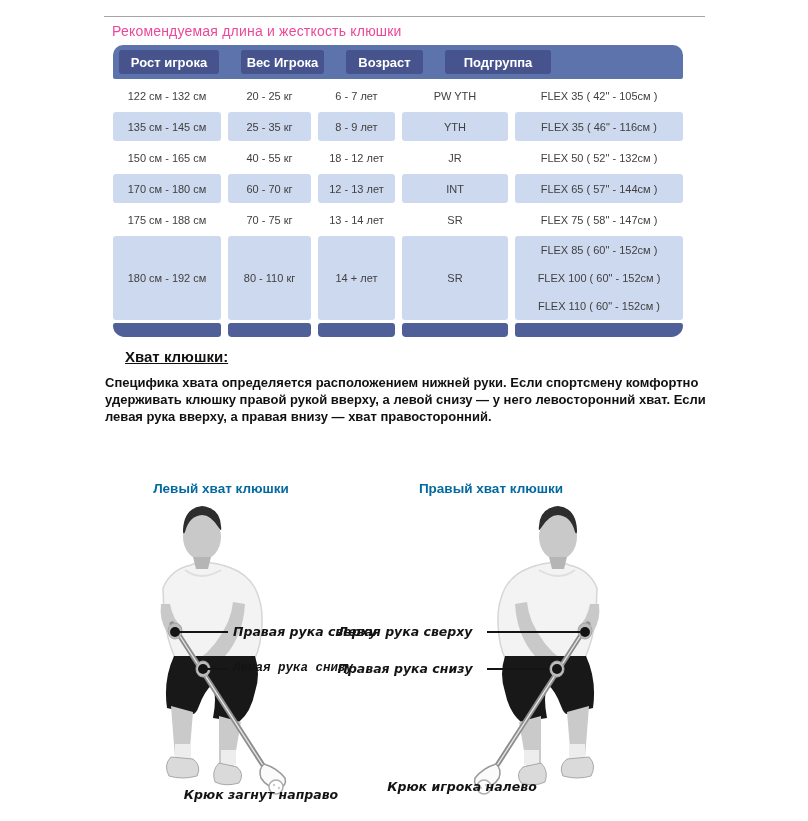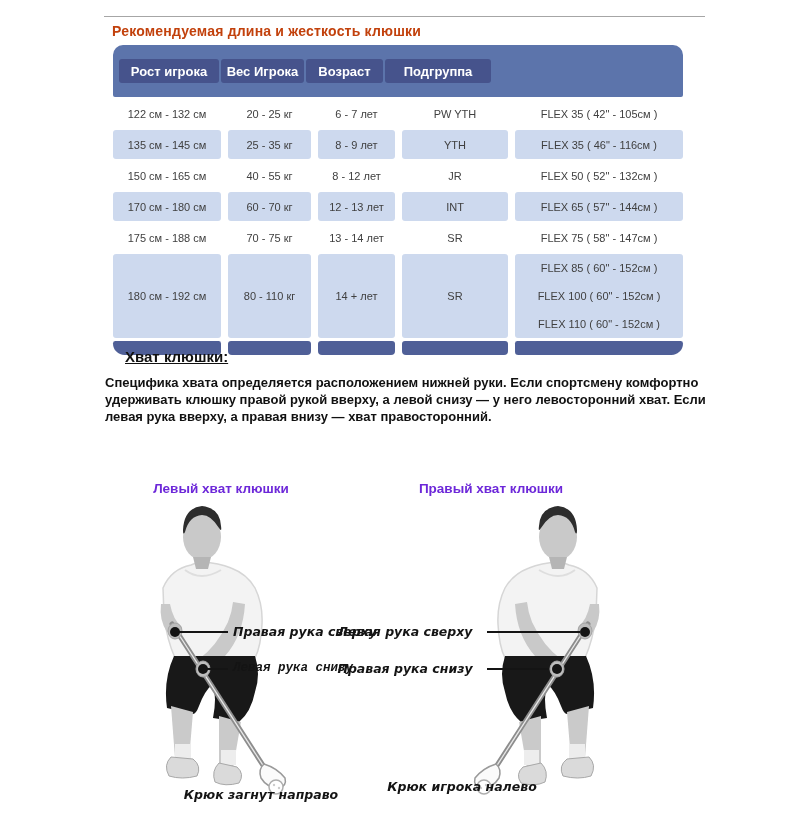--- a/index.html
+++ b/index.html
@@ -1,46 +1,46 @@
 <!DOCTYPE html>
 <html><head>
 <meta charset="utf-8">
 <style>
   html,body{margin:0;padding:0;background:#fff;}
   .page{position:relative;width:808px;height:821px;background:#ffffff;overflow:hidden;
         font-family:"Liberation Sans",sans-serif;color:#1f1f1f;}
 
   .top-rule{position:absolute;left:104px;top:16px;width:601px;height:1px;background:#a6a6a6;}
 
-  .doc-title{position:absolute;left:112px;top:23px;font-size:14px;font-weight:bold;color:#c2410c;letter-spacing:0.2px;}
+  .doc-title{position:absolute;left:112px;top:23px;font-size:14px;font-weight:normal;color:#ec4899;letter-spacing:0.2px;}
 
   
   .stick-table{position:absolute;left:113px;top:45px;width:570px;}
-  .thead{background:#5c74ab;border-radius:10px 10px 2px 2px;padding:14px 6px;
-         display:grid;grid-template-columns:100px 83px 77px 106px 1fr;column-gap:2px;}
+  .thead{background:#5c74ab;border-radius:10px 10px 2px 2px;padding:5px 6px;
+         display:grid;grid-template-columns:100px 83px 77px 106px 1fr;column-gap:22px;}
   .thead .hcell{background:#46538c;border-radius:3px;height:24px;display:flex;align-items:center;justify-content:center;
                 color:#ffffff;font-size:13px;font-weight:bold;}
   .trow{display:grid;grid-template-columns:108px 83px 77px 106px 168px;column-gap:7px;margin-top:2px;}
   .trow .cell{height:29px;display:flex;align-items:center;justify-content:center;
               font-size:11px;color:#404040;border-radius:3px;background:transparent;}
   .trow.alt .cell{background:#cdd9ee;}
   .trow.tall .cell{height:84px;}
   .trow.tall .cell.flexcol{flex-direction:column;justify-content:center;line-height:28px;}
   .tfoot{display:grid;grid-template-columns:108px 83px 77px 106px 168px;column-gap:7px;margin-top:3px;}
   .tfoot .fcell{height:14px;background:#4f5f97;border-radius:3px 3px 4px 4px;}
   .tfoot .fcell:first-child{border-radius:3px 3px 4px 14px;}
   .tfoot .fcell:last-child{border-radius:3px 3px 14px 4px;}
 
   
   .grip-heading{position:absolute;left:105px;top:348px;font-size:15px;font-weight:bold;text-decoration:underline;color:#111;margin-left:20px;}
   .grip-paragraph{position:absolute;left:105px;top:374px;width:604px;font-size:13px;font-weight:bold;
                   line-height:17px;color:#111;}
 
   
-  .fig-title{position:absolute;top:481px;width:210px;text-align:center;font-size:13.5px;font-weight:bold;color:#6d28d9;}
+  .fig-title{position:absolute;top:481px;width:210px;text-align:center;font-size:13.5px;font-weight:bold;color:#0369a1;}
   .fig-title.left{left:116px;}
   .fig-title.right{left:386px;}
 
   .player{position:absolute;top:500px;width:230px;height:300px;}
   .player.left{left:125px;}
   .player.right{left:405px;transform:scaleX(-1);}
 
   .hand-label{position:absolute;font-size:12.5px;font-style:italic;font-weight:600;color:#141414;
               font-family:"DejaVu Sans",sans-serif;white-space:nowrap;}
   .hand-label.ralign{width:150px;text-align:center;}
@@ -79,21 +79,21 @@
       <div class="cell">135 см - 145 см</div>
       <div class="cell">25 - 35 кг</div>
       <div class="cell">8 - 9 лет</div>
       <div class="cell">YTH</div>
       <div class="cell">FLEX 35 ( 46" - 116см )</div>
     </div>
 
     <div class="trow">
       <div class="cell">150 см - 165 см</div>
       <div class="cell">40 - 55 кг</div>
-      <div class="cell">8 - 12 лет</div>
+      <div class="cell">18 - 12 лет</div>
       <div class="cell">JR</div>
       <div class="cell">FLEX 50 ( 52" - 132см )</div>
     </div>
 
     <div class="trow alt">
       <div class="cell">170 см - 180 см</div>
       <div class="cell">60 - 70 кг</div>
       <div class="cell">12 - 13 лет</div>
       <div class="cell">INT</div>
       <div class="cell">FLEX 65 ( 57" - 144см )</div>

